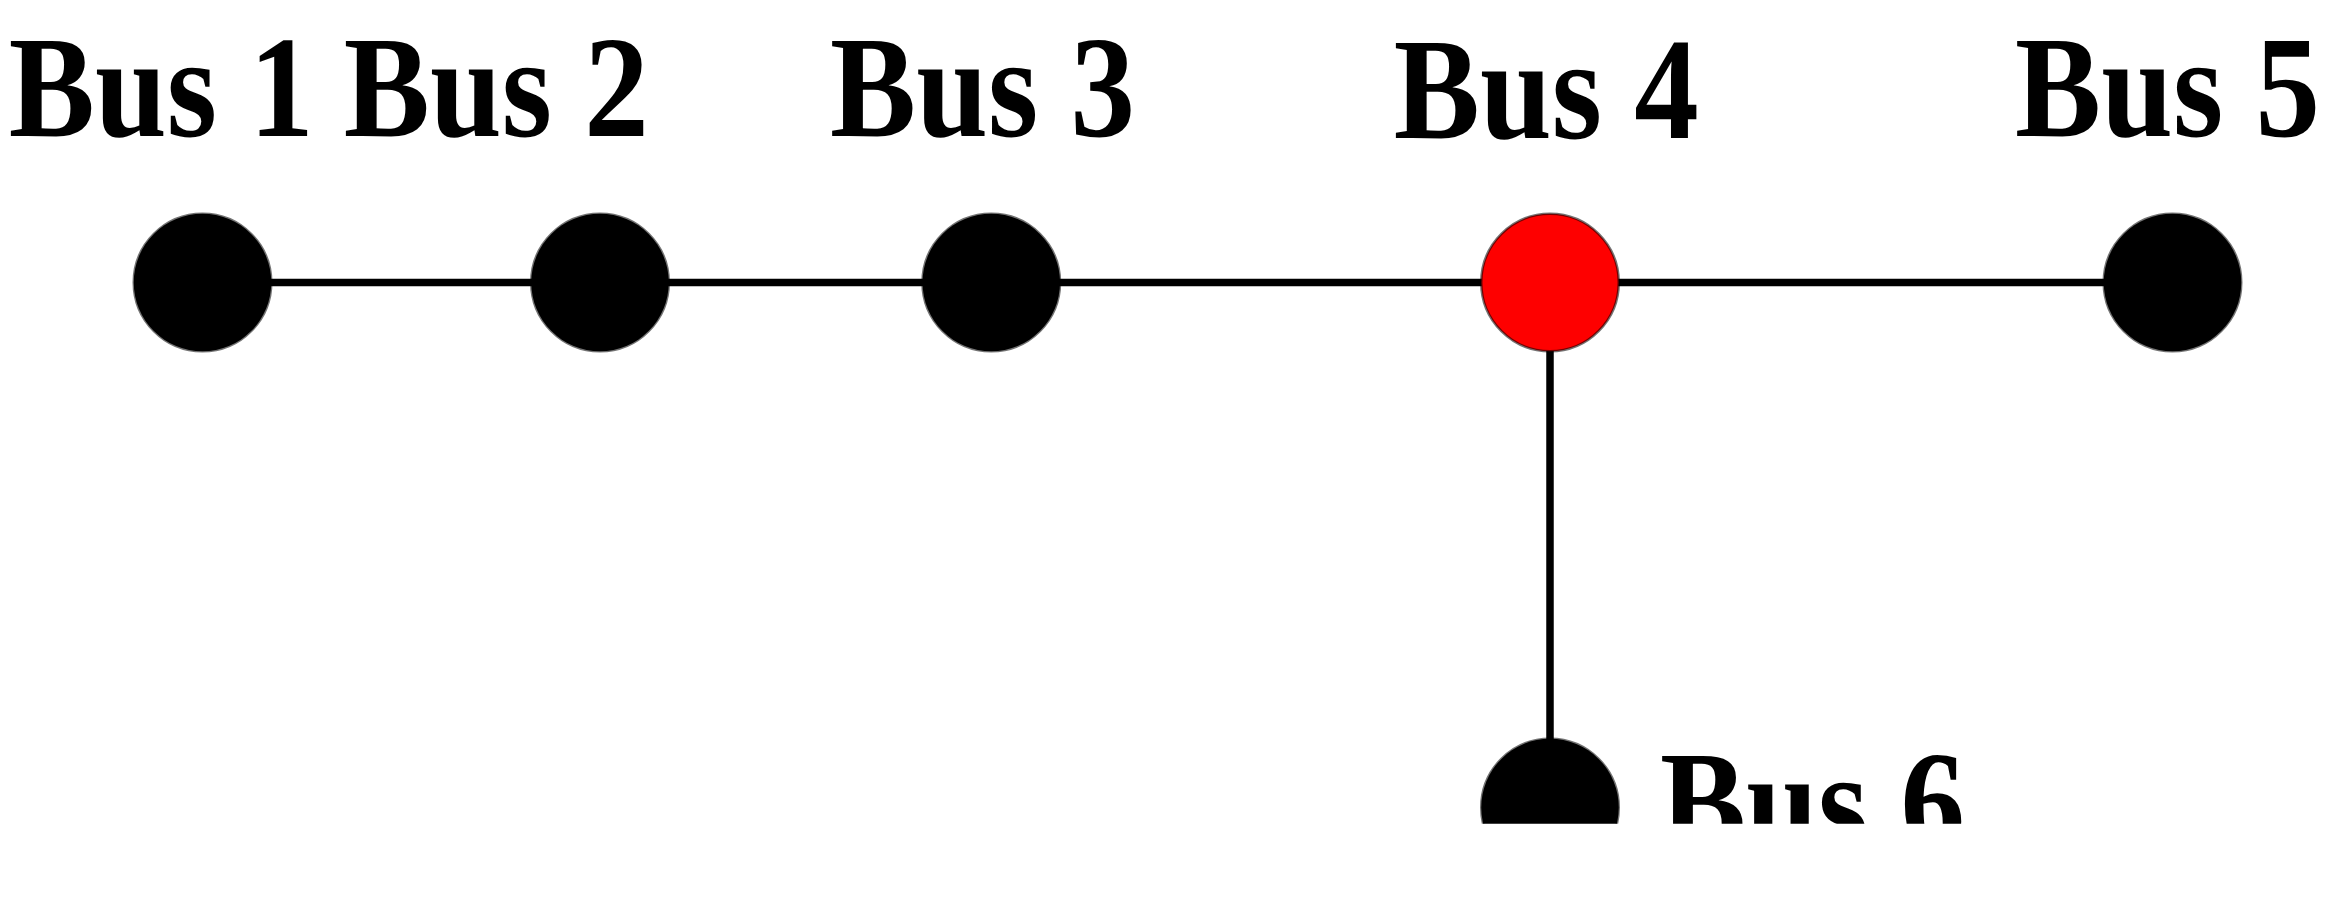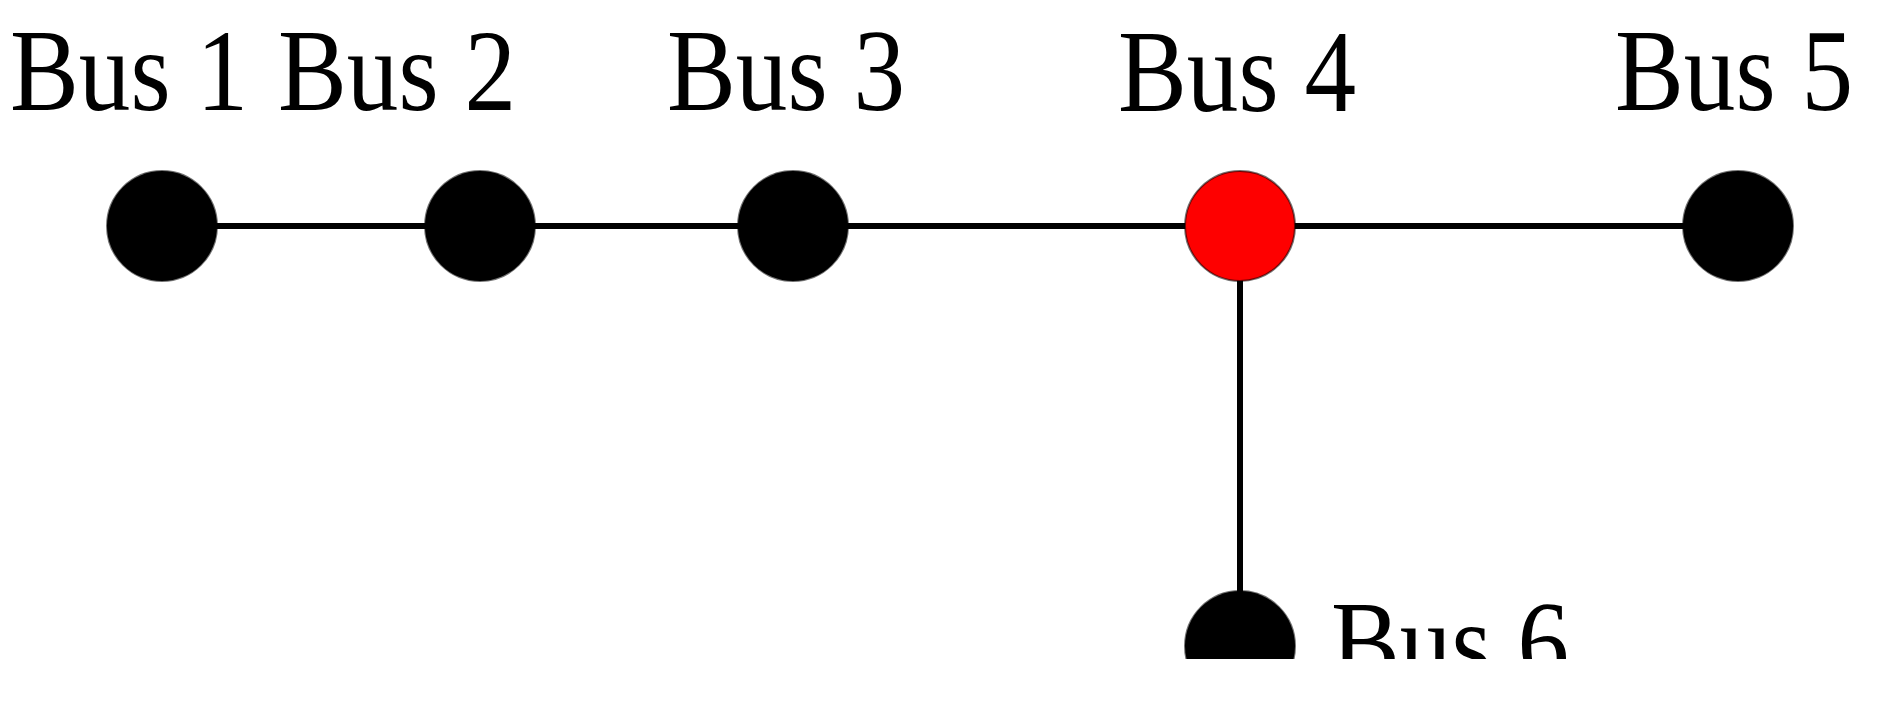--- a/index.html
+++ b/index.html
@@ -27,21 +27,21 @@
     color: #000000;
     white-space: nowrap;
     transform: translate(-50%, -50%) scaleX(0.89);
     transform-origin: center center;
     user-select: none;
   }
 </style>
 </head>
 <body>
 
-<div class="canvas" style="width: 1878px; height: 659px; background: rgb(255, 255, 255);">
+<div class="canvas" style="width: 1878px; height: 659px; background: rgb(255, 255, 255); font-weight: bold;">
     <svg width="1878" height="724" class="edges-svg">
       <line x1="162" y1="226" x2="480" y2="226" stroke="#000000" stroke-width="6"></line>
       <line x1="480" y1="226" x2="793" y2="226" stroke="#000000" stroke-width="6"></line>
       <line x1="793" y1="226" x2="1240" y2="226" stroke="#000000" stroke-width="6"></line>
       <line x1="1240" y1="226" x2="1738" y2="226" stroke="#000000" stroke-width="6"></line>
       <line x1="1240" y1="226" x2="1240" y2="646" stroke="#000000" stroke-width="6"></line>
       <circle cx="162" cy="226" r="55" fill="#000000" stroke="#000000" stroke-opacity="0.55" stroke-width="2"></circle>
       <circle cx="480" cy="226" r="55" fill="#000000" stroke="#000000" stroke-opacity="0.55" stroke-width="2"></circle>
       <circle cx="793" cy="226" r="55" fill="#000000" stroke="#000000" stroke-opacity="0.55" stroke-width="2"></circle>
       <circle cx="1240" cy="226" r="55" fill="#fe0000" stroke="#000000" stroke-opacity="0.55" stroke-width="2"></circle>

